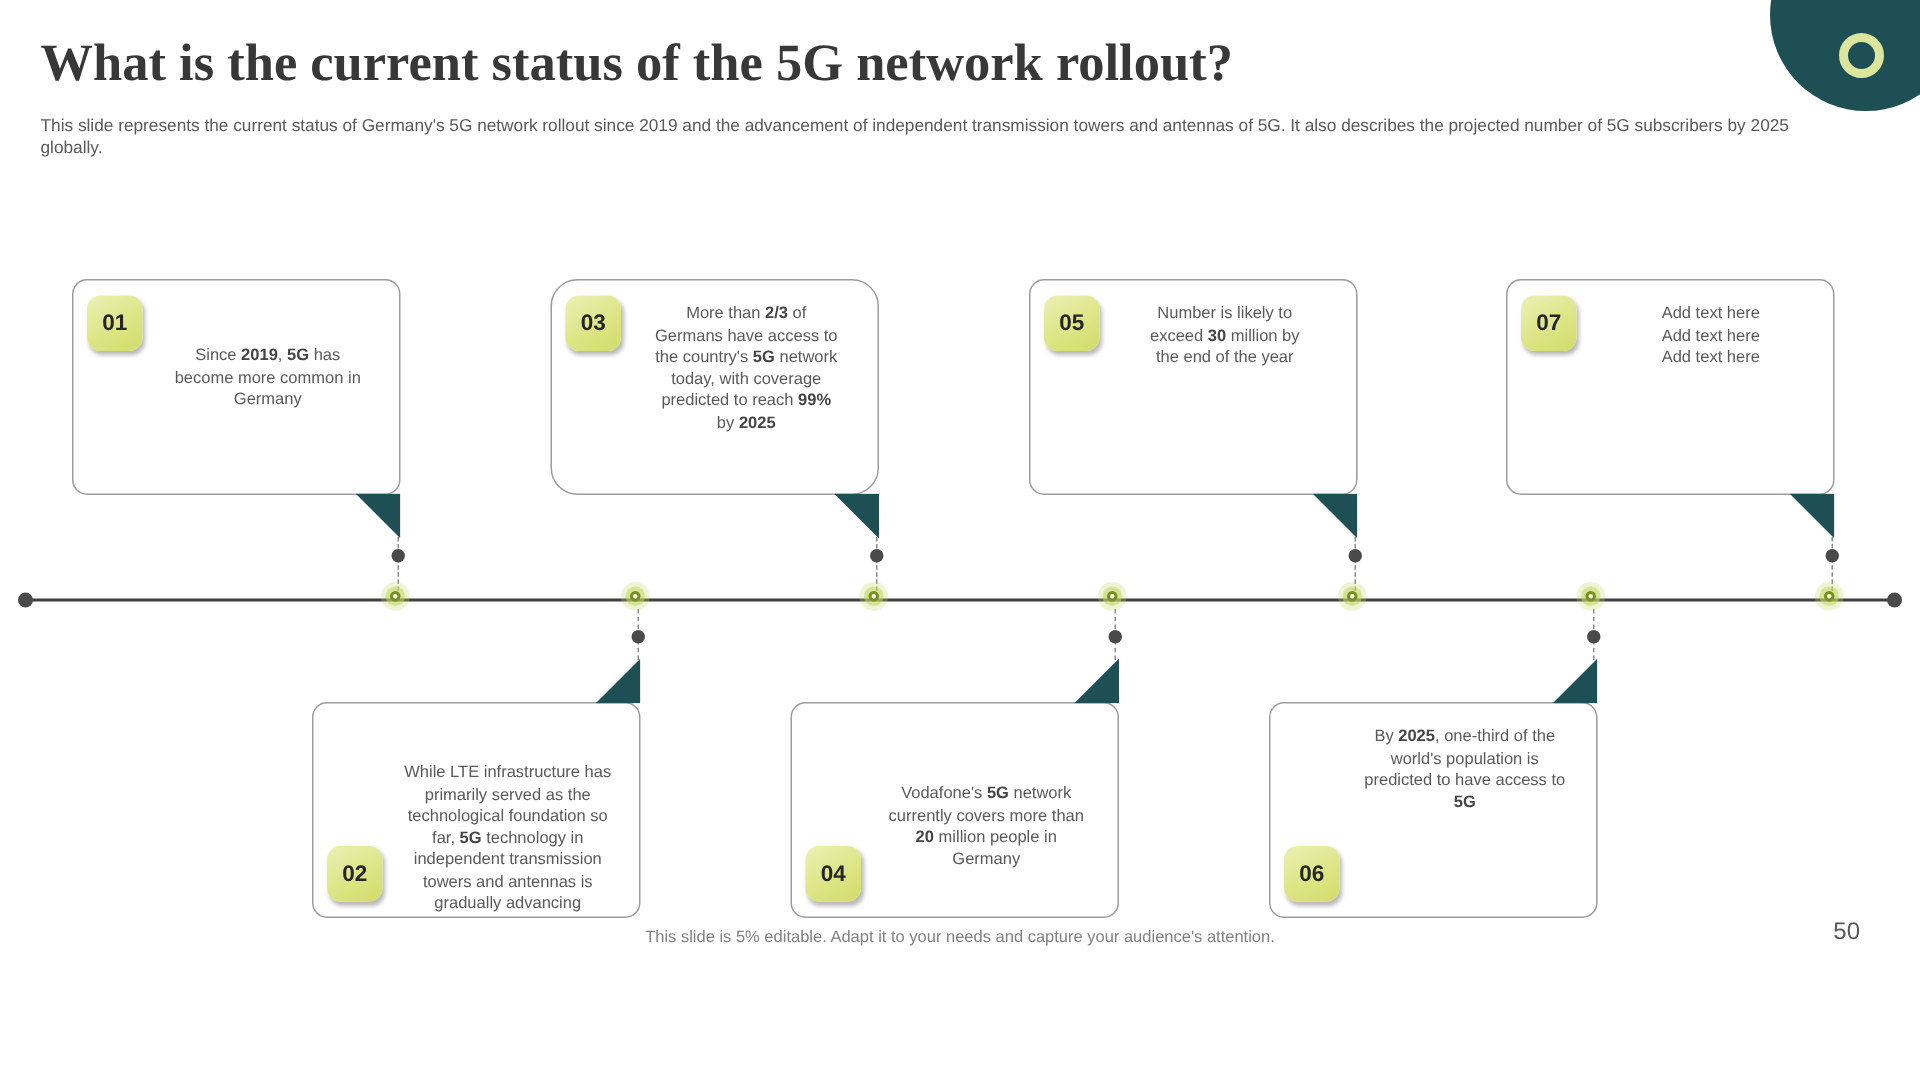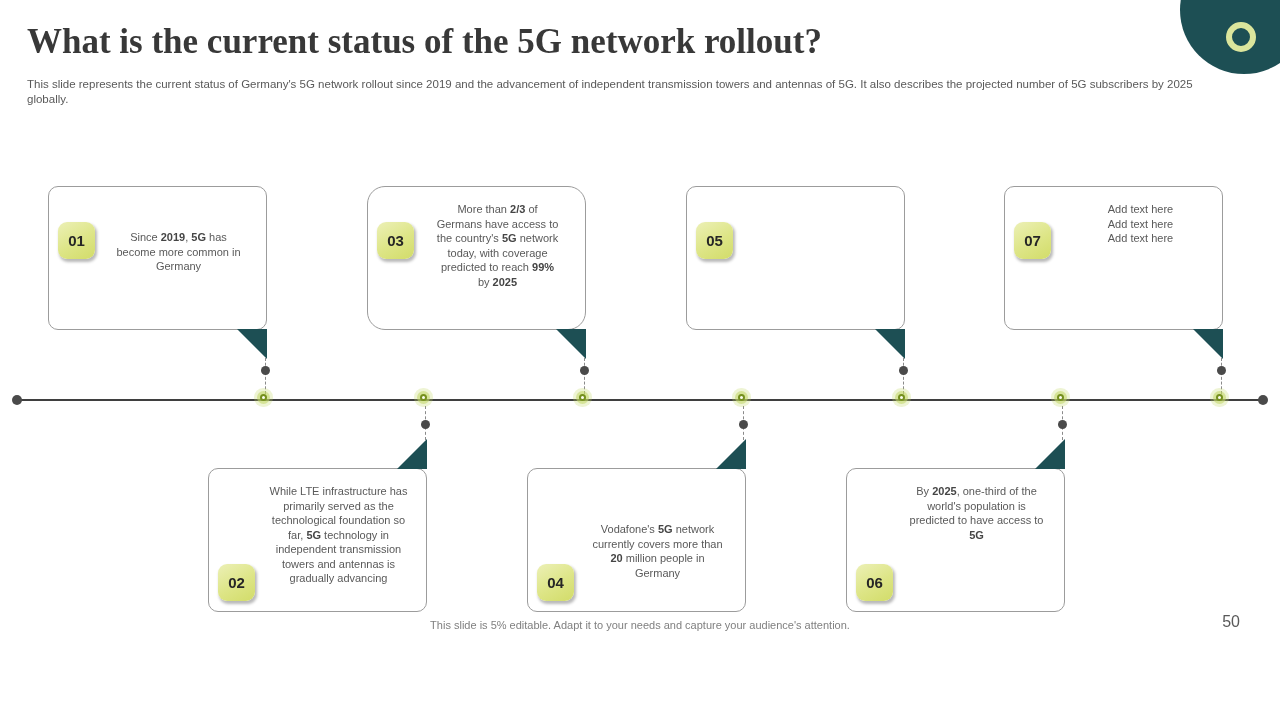--- a/index.html
+++ b/index.html
@@ -84,31 +84,31 @@
   .card.bottomrow .pointer { right:-1px; top:-30px;    clip-path:polygon(0 100%, 100% 100%, 100% 0); }
 
   .badge {
     position:absolute; left:9px; width:37px; height:37px;
     display:flex; align-items:center; justify-content:center;
     border-radius:9px;
     background:linear-gradient(150deg, #ecf0b6 0%, #dde586 55%, #d2dc69 100%);
     box-shadow:1.5px 2.5px 3px rgba(0,0,0,0.28);
     font-size:15px; font-weight:700; color:#262626;
   }
-  .card.toprow    .badge { top:10px;margin-top:25px; }
+  .card.toprow    .badge { top:10px; }
   .card.bottomrow .badge { bottom:10px; }
 
   .card-text {
     position:absolute; left:50px; right:8px; top:15px;
     text-align:center; font-size:11px; line-height:14.5px; color:#595959;
   }
   .card-text .inner { display:inline-block; }
   .card-text b { color:#454545; }
   .pos1 .inner { max-width:125px;margin-top:28px; }
-  .pos2 .inner { max-width:150px; }
+  .pos2 .inner { max-width:150px;margin-top:24px; }
   .pos3 .inner { max-width:127px; }
   .pos4 .inner { max-width:139px;margin-top:38px; }
   .pos5 .inner { max-width:108px; }
   .pos6 .inner { max-width:139px; }
   .pos7 .inner { max-width:140px;margin-left:12px; }
 
   
   .footer {
     position:absolute; left:0; right:0; bottom:9px;
     text-align:center; font-size:11px; color:#808080;
@@ -196,20 +196,23 @@
   <div class="card bottomrow pos4">
     <span class="badge">04</span>
     <div class="card-text">
       <div class="inner"><span>Vodafone's </span><b>5G</b><span> network currently covers more than </span><b>20</b><span> million people in Germany</span></div>
     </div>
     <span class="pointer"></span>
   </div>
 
   <div class="card toprow pos5">
     <span class="badge">05</span>
+    <div class="card-text">
+      <div class="inner"><span>Number is likely to exceed </span><b>30</b><span> million by the end of the year</span></div>
+    </div>
     <span class="pointer"></span>
   </div>
 
   <div class="card bottomrow pos6">
     <span class="badge">06</span>
     <div class="card-text">
       <div class="inner"><span>By </span><b>2025</b><span>, one-third of the world's population is predicted to have access to </span><b>5G</b></div>
     </div>
     <span class="pointer"></span>
   </div>

